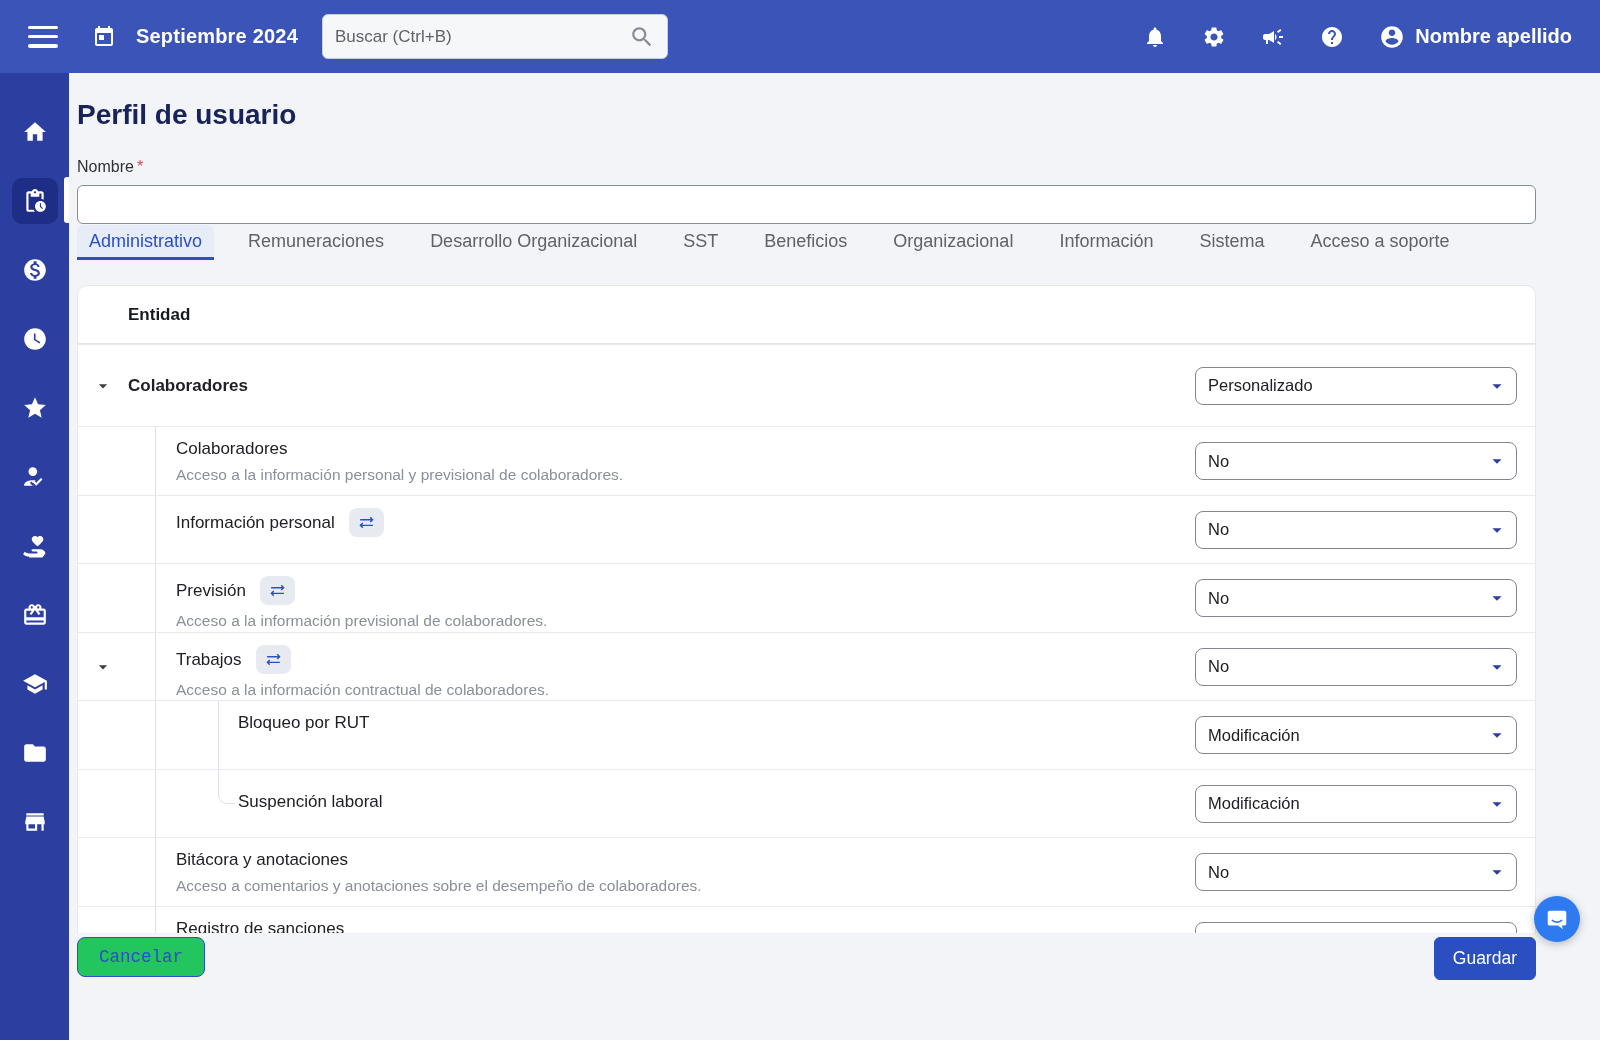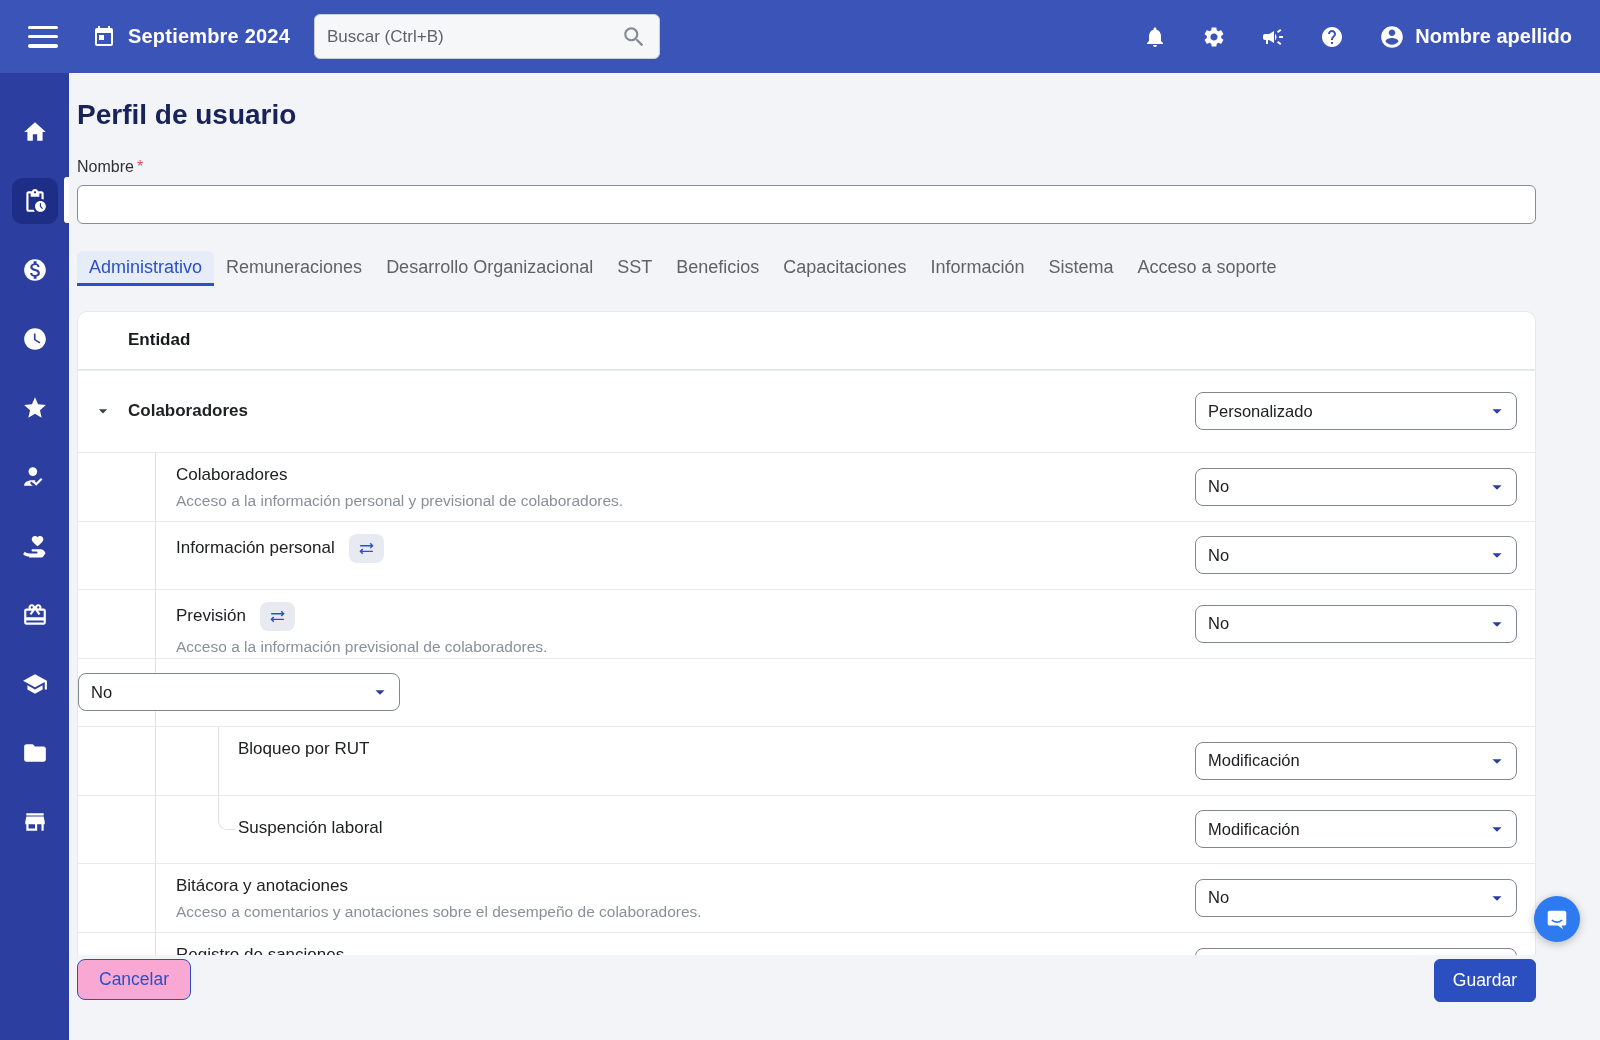--- a/index.html
+++ b/index.html
@@ -4,21 +4,21 @@
 <style>
   * { box-sizing: border-box; margin: 0; padding: 0; }
   html,body { width:1600px; height:1040px; overflow:hidden; }
   body { font-family:"Liberation Sans", sans-serif; background:#f3f4f7; position:relative; }
 
   
   .topbar{ position:absolute; left:0; top:0; width:1600px; height:73px; background:#3a54b8;
            display:flex; align-items:center; padding:0 28px; z-index:5;}
   .hamburger{ width:30px; height:22px; display:flex; flex-direction:column; justify-content:space-between; cursor:pointer; }
   .hamburger span{ display:block; height:3.5px; background:#fff; border-radius:2px; }
-  .date-group{ display:flex; align-items:center; gap:12px; margin-left:34px; color:#fff; cursor:pointer;}
+  .date-group{ display:flex; align-items:center; gap:20px; margin-left:34px; color:#fff; cursor:pointer;}
   .date-group .dtxt{ font-size:20px; font-weight:bold; letter-spacing:.2px; }
   .searchbox{ margin-left:24px; width:346px; height:45px; background:#f6f7f9; border:1px solid #c9cdd4;
               border-radius:6px; display:flex; align-items:center; padding:0 12px; }
   .searchbox input{ flex:1; border:none; outline:none; background:transparent; font-size:17px; color:#404040;
                     font-family:"Liberation Sans", sans-serif;}
   .searchbox input::placeholder{ color:#5f6368; }
   .top-right{ margin-left:auto; display:flex; align-items:center; gap:35px; }
   .tb-icon{ width:24px; height:24px; cursor:pointer; display:flex; }
   .top-user{ display:flex; align-items:center; gap:10px; color:#fff; cursor:pointer; }
   .top-user .uname{ font-size:20px; font-weight:bold; }
@@ -34,21 +34,21 @@
   
   .main{ position:absolute; left:58px; top:73px; width:1531px; height:967px; background:#f3f4f7;
          padding:0 53px 0 19px; display:flex; flex-direction:column; }
   .page-title{ margin-top:26px; font-size:28px; font-weight:bold; color:#182359; }
   .field-label{ margin-top:27px; font-size:16px; color:#2d3136; }
   .req{ color:#e5484d; margin-left:3px; }
   .name-input{ margin-top:9px; width:100%; height:39px; border:1px solid #878d96; border-radius:6px;
                background:#fff; font-size:16px; padding:0 12px; outline:none; font-family:"Liberation Sans", sans-serif;}
 
   
-  .tabs{ margin-top:26px; display:flex; height:36px; align-items:flex-end; }
+  .tabs{ display:flex; gap:22px; height:36px; align-items:flex-end; }
   .tab{ font-size:18px; color:#5f6368; padding:6px 12px 8px; cursor:pointer; white-space:nowrap; }
   .tab.active{ color:#2b50c6; background:#e7ecf9; border-radius:6px 6px 0 0; border-bottom:3px solid #2b50c6; padding-bottom:5px; font-weight:500;}
 
   
   .card{ margin-top:25px; background:#fff; border-radius:10px 10px 0 0; height:648px; overflow:hidden;
          border:1px solid #e6e8ec; border-bottom:none; }
   .thead{ display:flex; height:58px; align-items:center; border-bottom:1px solid #e0e3e7; }
   .th-entity{ flex:1; padding-left:50px; font-size:17px; font-weight:bold; color:#17191d;}
   .th-action{ width:340px; font-size:17px; font-weight:bold; color:#17191d;}
   .tbody{ position:relative; }
@@ -68,22 +68,22 @@
   .cell-action{ width:340px; display:flex; align-items:center; }
   .select{ width:322px; height:38px; border:1px solid #81868f; border-radius:8px; background:#fff;
            display:flex; align-items:center; padding:0 8px 0 12px; cursor:pointer; }
   .select .sval{ flex:1; font-size:16.5px; color:#202124; }
   .h82{ height:82px; } .h69{ height:69px; } .h68{ height:68px; }
   .r0{ align-items:center; } .r0 .cell-entity{ padding-top:0; }
   .center-label{ padding-top:22px; }
 
   
   .footer{ height:85px; display:flex; align-items:flex-start; justify-content:space-between; padding-top:4px; }
-  .btn-cancel{ background:#f9a8d4; border:1.5px solid #2b50c6; color:#2b50c6; font-size:17.5px;
-               border-radius:8px; padding:9px 21px; cursor:pointer; font-family:Liberation Sans, sans-serif;}
+  .btn-cancel{ background:#22c55e; border:1.5px solid #2b50c6; color:#2b50c6; font-size:17.5px;
+               border-radius:8px; padding:9px 21px; cursor:pointer; font-family:Liberation Mono, monospace;}
   .btn-save{ background:#2b4fc0; border:1px solid #2b4fc0; color:#fff; font-size:17.5px;
              border-radius:6px; padding:10px 18px; cursor:pointer; font-family:"Liberation Sans", sans-serif;}
 
   
   .intercom{ position:absolute; right:20px; bottom:98px; width:46px; height:46px; border-radius:50%;
              background:#2e7af0; display:flex; align-items:center; justify-content:center; cursor:pointer; z-index:9;
              box-shadow:0 2px 8px rgba(0,0,0,.25);}
 </style>
 </head>
 <body>
@@ -236,21 +236,21 @@
     <span>Nombre</span><span class="req">*</span>
   </div>
   <input class="name-input" type="text" value="" style="">
 
   <div class="tabs">
     <div class="tab active">Administrativo</div>
     <div class="tab">Remuneraciones</div>
     <div class="tab">Desarrollo Organizacional</div>
     <div class="tab">SST</div>
     <div class="tab">Beneficios</div>
-    <div class="tab">Capacitaciones</div>
+    <div class="tab">Organizacional</div>
     <div class="tab">Información</div>
     <div class="tab">Sistema</div>
     <div class="tab">Acceso a soporte</div>
   </div>
 
   <section class="card">
     <div class="thead">
       <div class="th-entity">Entidad</div>
     </div>
 
@@ -331,20 +331,36 @@
           <div class="select">
             <span class="sval">No</span>
             <svg viewBox="0 0 24 24" width="22" height="22" fill="#2b3e9e">
                 <path d="M7 10l5 5 5-5z"></path>
               </svg>
           </div>
         </div>
       </div>
 
       <div class="prow h68">
+        <div class="cell-entity lvl1">
+          <span class="caret-btn" style="top:24px;">
+            <svg viewBox="0 0 24 24" width="20" height="20" fill="#3c4043">
+                <path d="M7 10l5 5 5-5z"></path>
+              </svg>
+          </span>
+          <div class="rtitle">
+            <span class="rlabel">Trabajos</span>
+            <button class="swap-btn">
+              <svg viewBox="0 0 24 24" width="17" height="17" fill="#2b50c6">
+                  <path d="M7.41 13.41 6 12l-4 4 4 4 1.41-1.41L5.83 17H21v-2H5.83l1.58-1.59zM16.59 10.59 18 12l4-4-4-4-1.41 1.41L18.17 7H3v2h15.17l-1.58 1.59z"></path>
+                </svg>
+            </button>
+          </div>
+          <div class="rdesc">Acceso a la información contractual de colaboradores.</div>
+        </div>
         <div class="cell-action">
           <div class="select">
             <span class="sval">No</span>
             <svg viewBox="0 0 24 24" width="22" height="22" fill="#2b3e9e">
                 <path d="M7 10l5 5 5-5z"></path>
               </svg>
           </div>
         </div>
       </div>
 

